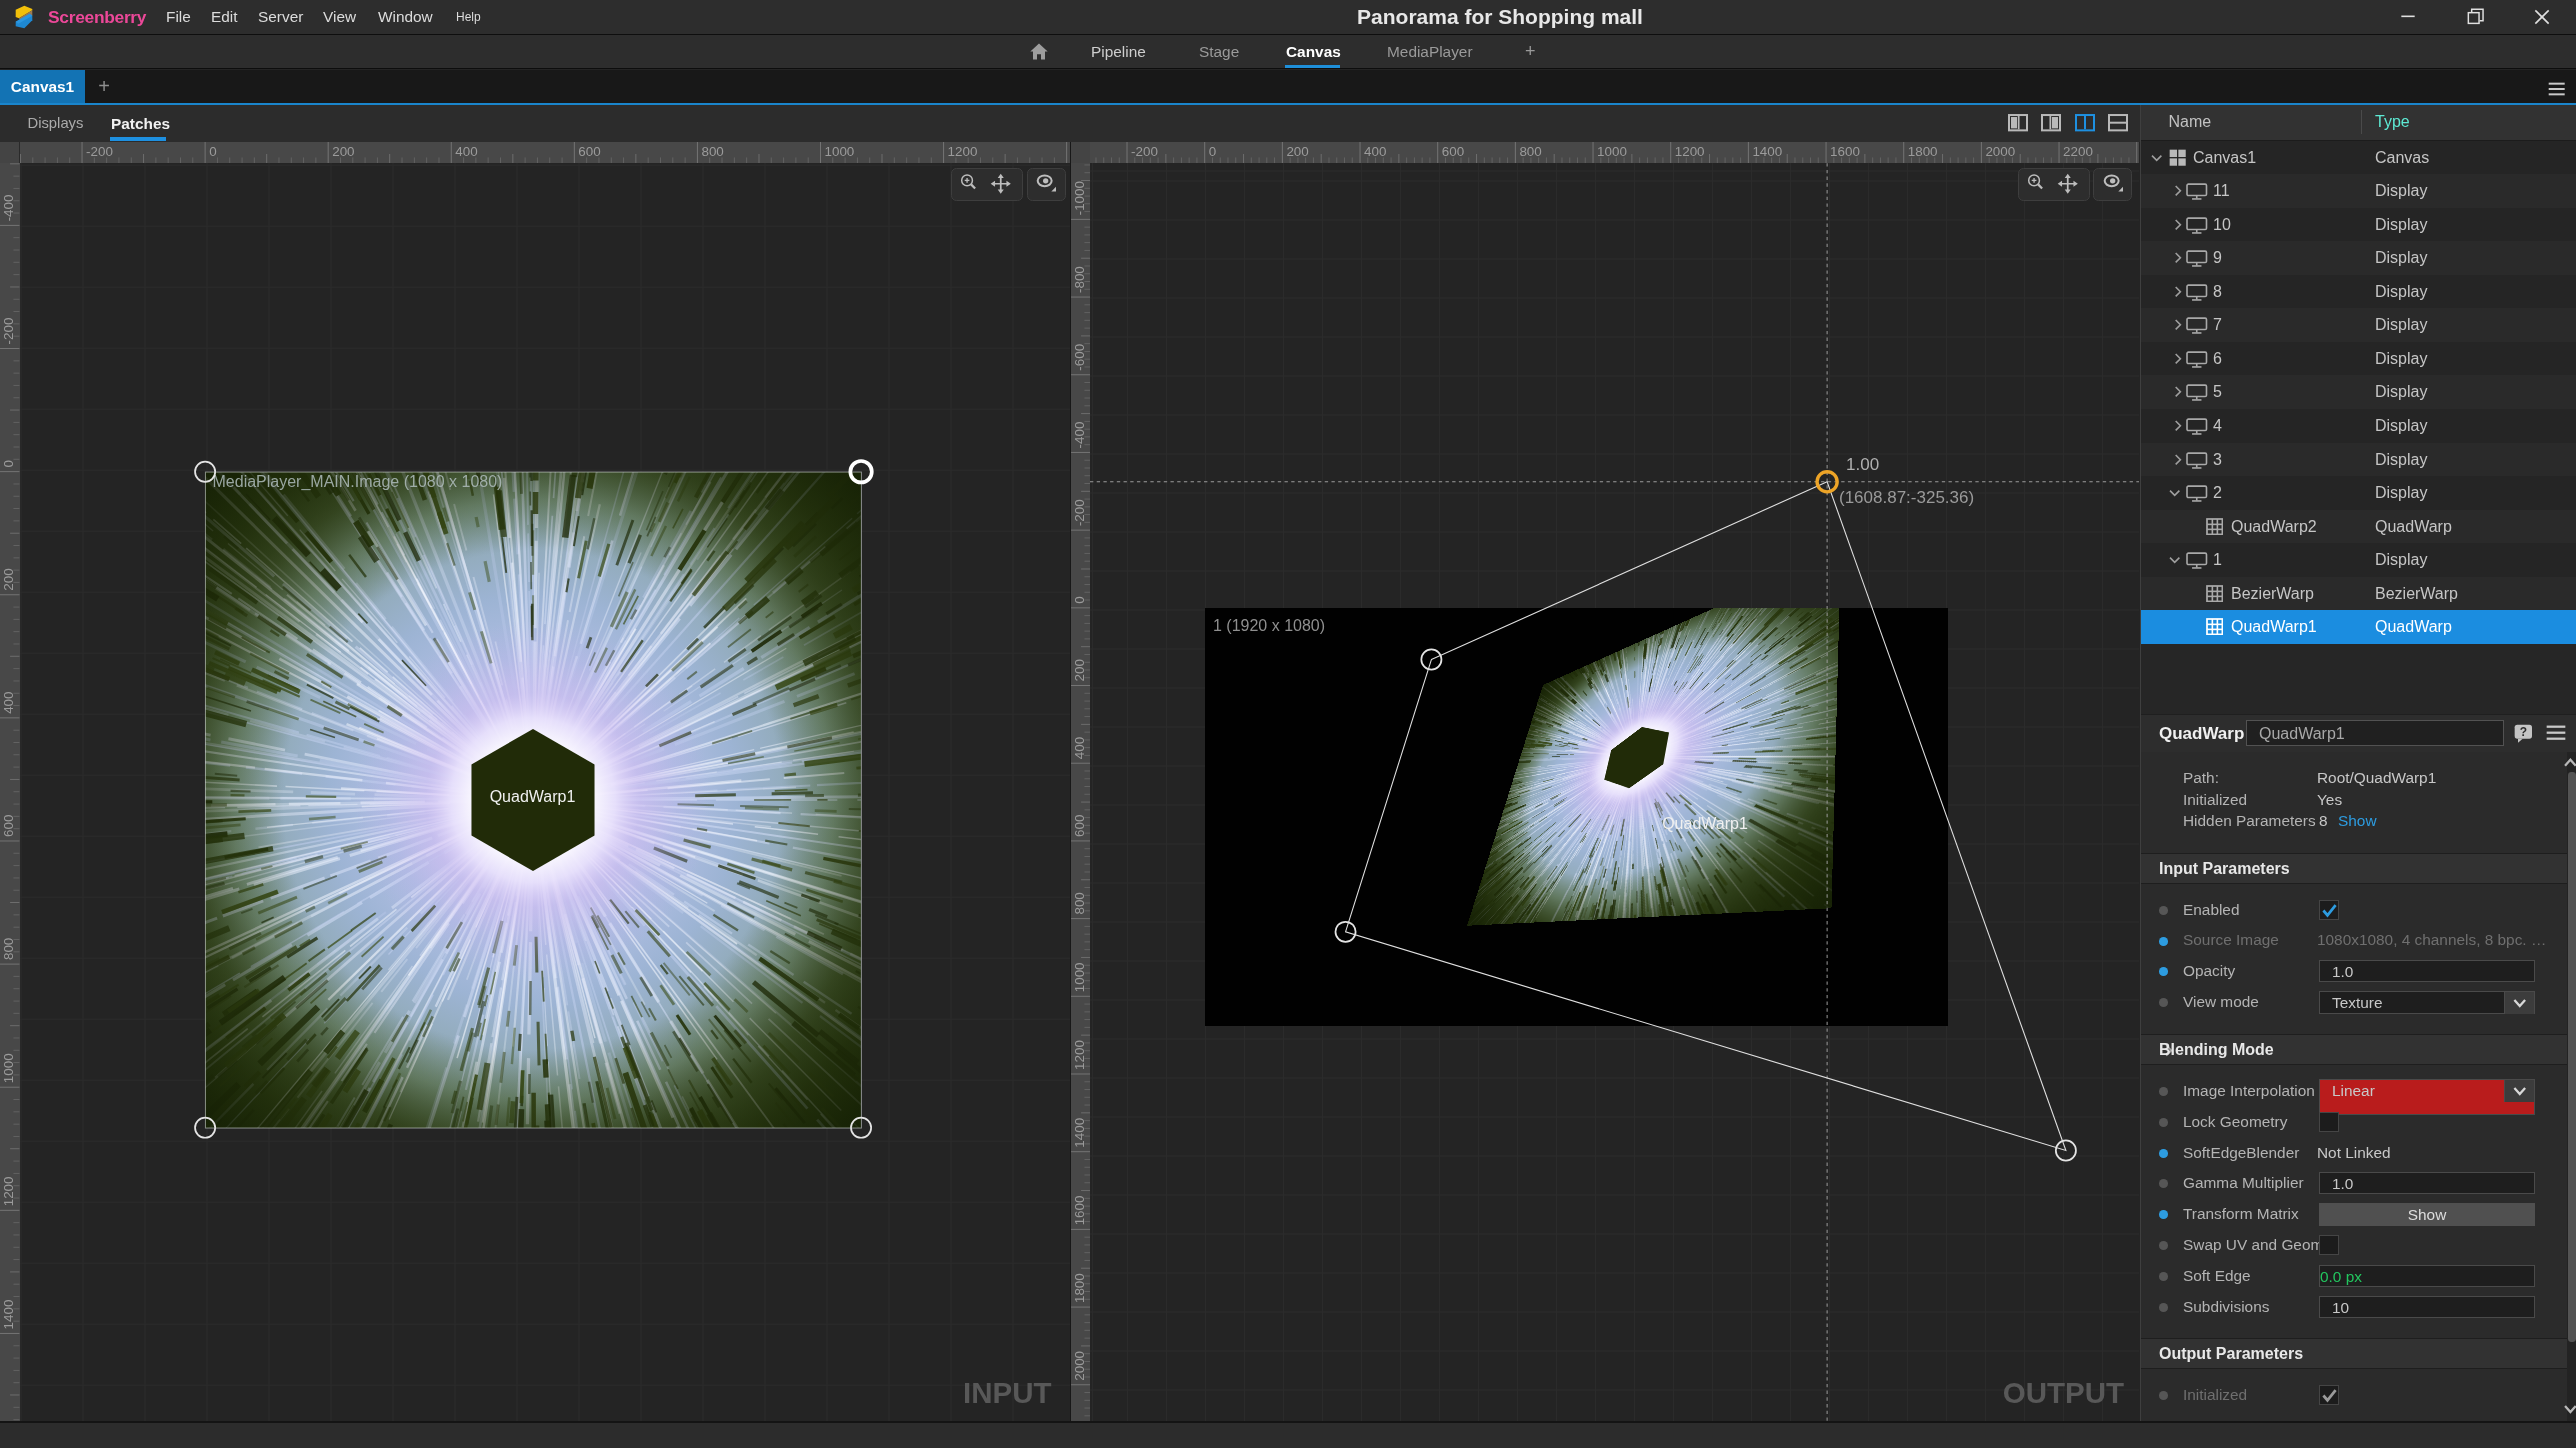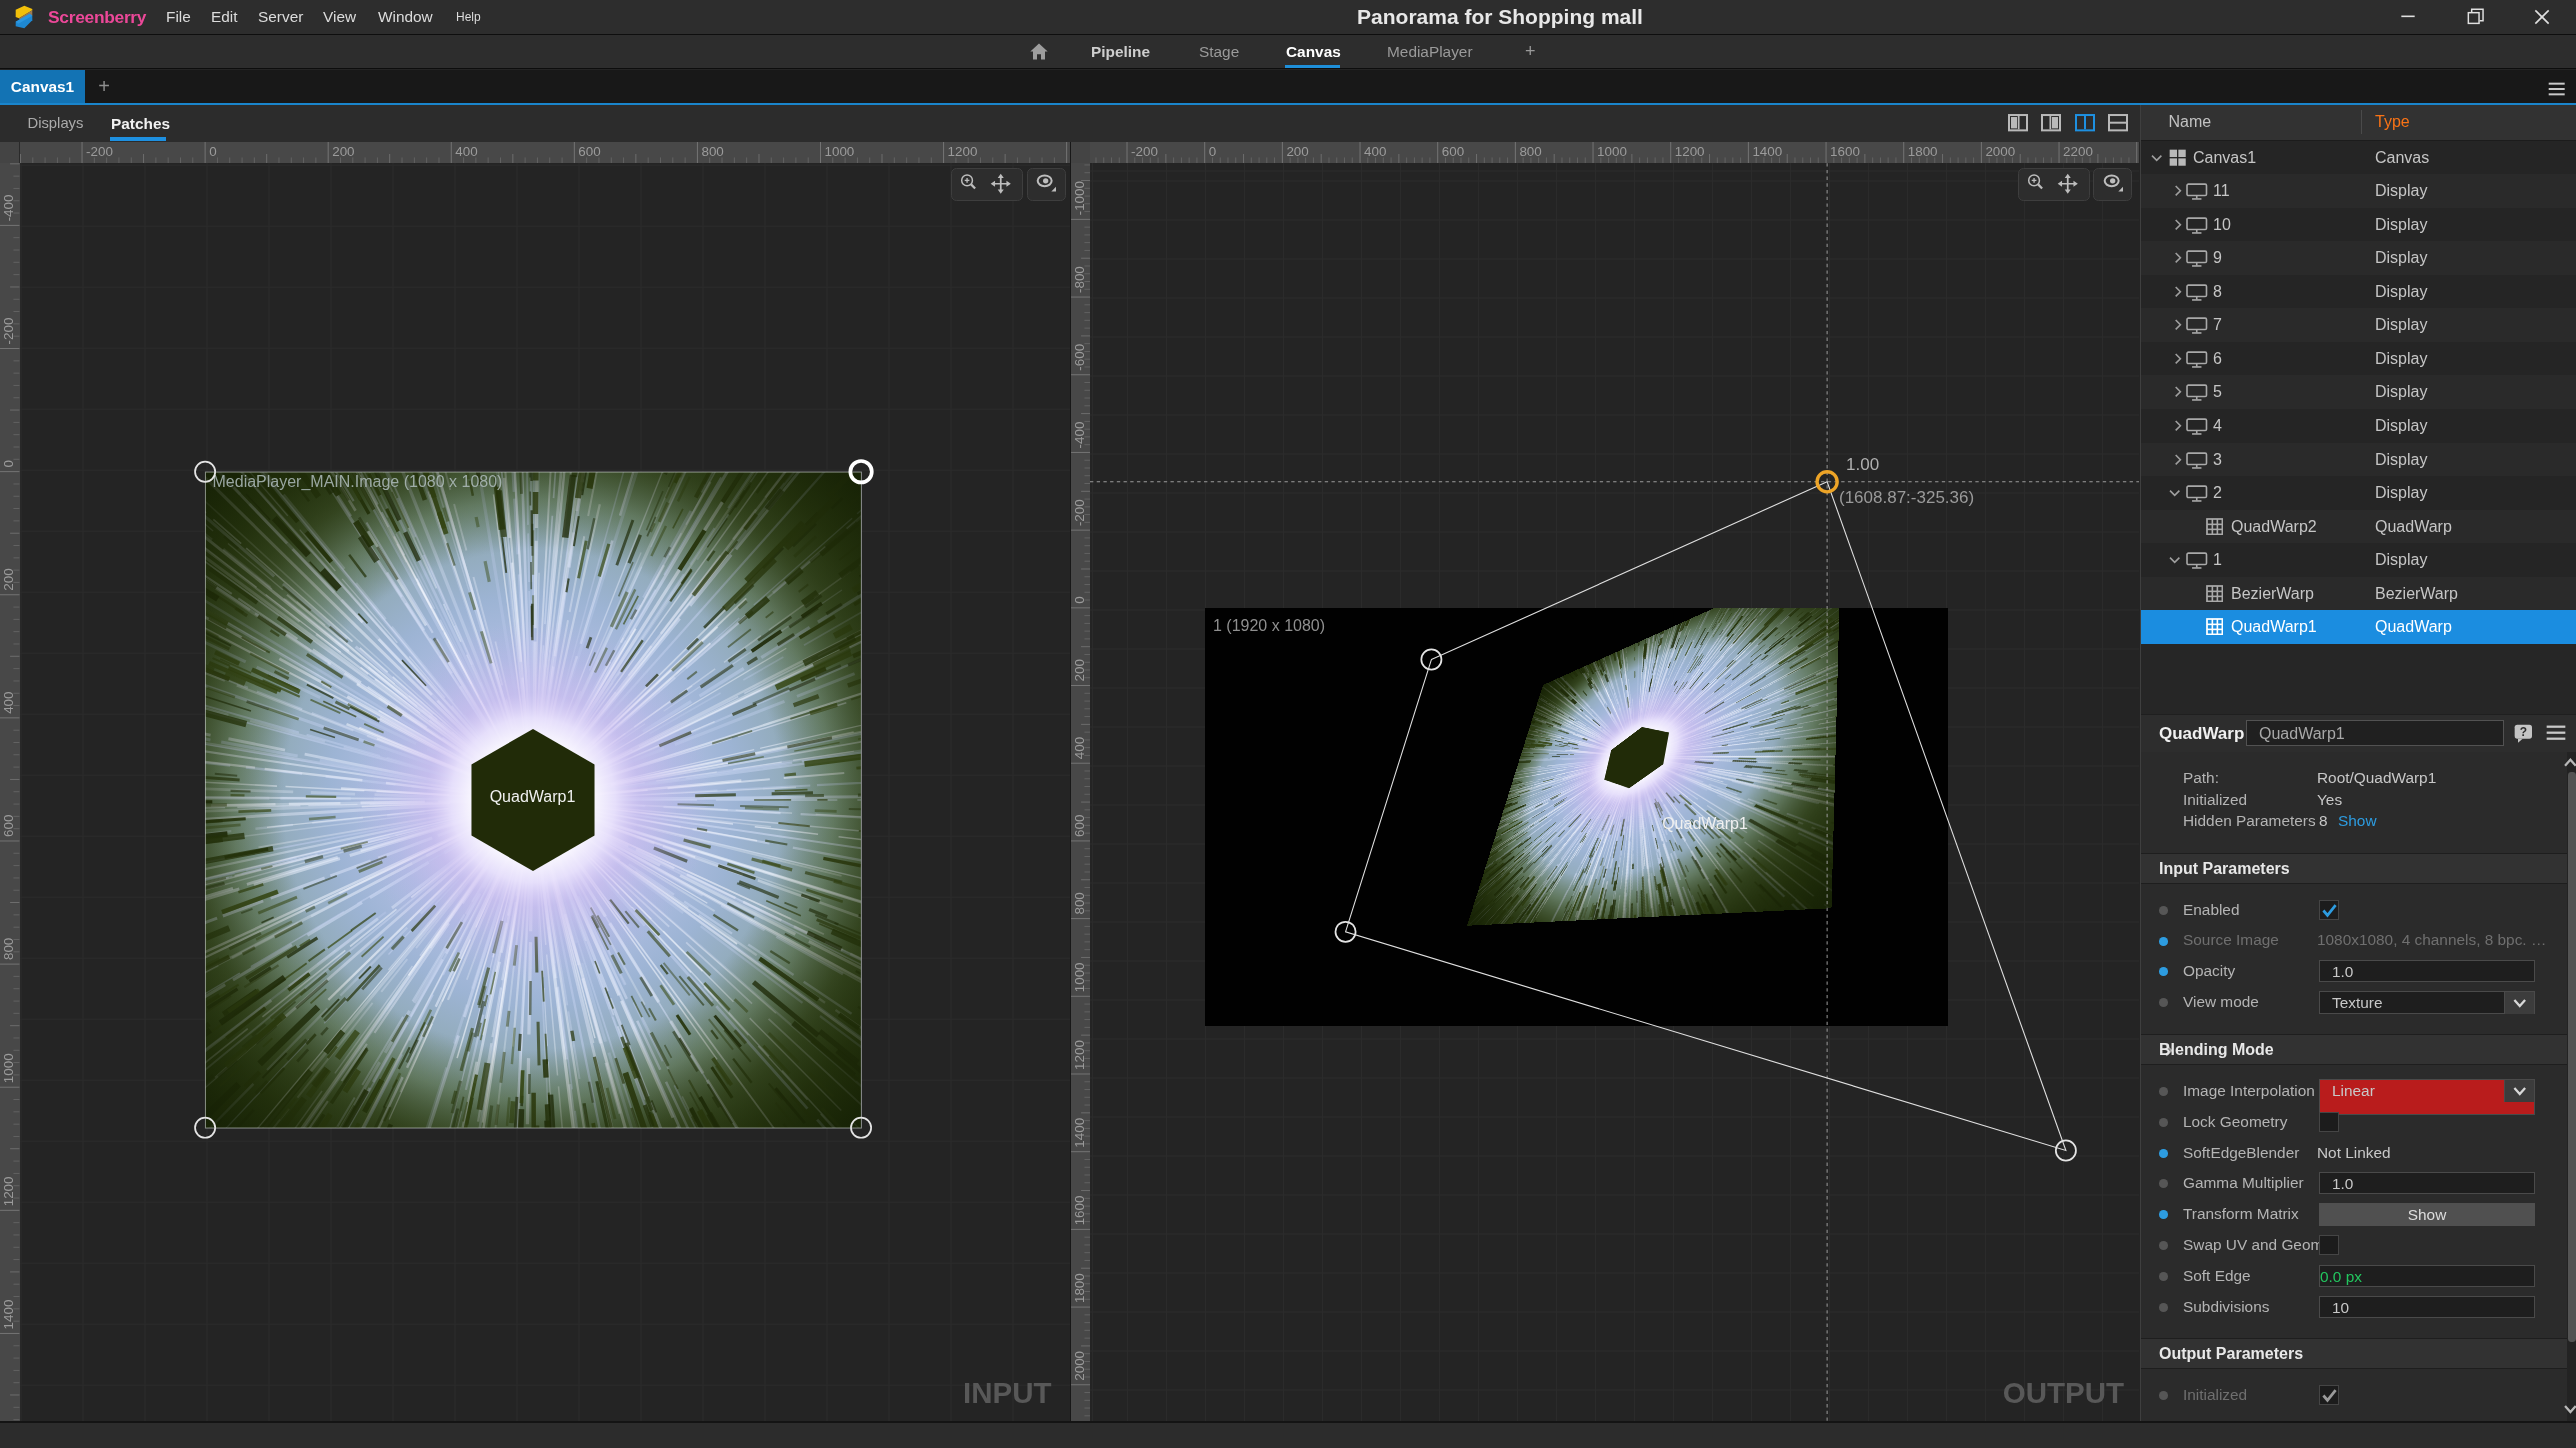--- a/index.html
+++ b/index.html
@@ -704,21 +704,21 @@
     <line x1="2" y1="2" x2="22" y2="22"></line>
       <line x1="22" y1="2" x2="2" y2="22"></line>
     </svg>
 </div>
 <div class="abs" style="left:0;top:34px;width:2576px;height:1.3px;background:#0e0e0e"></div>
 
 <div class="abs" style="left:0;top:35px;width:2576px;height:34px;background:#2d2d2d">
   <svg class="abs" style="left:1029px;top:7.4px" width="20" height="19" viewBox="0 0 30 28">
     <path d="M15 2 L28 14 L24 14 L24 26 L18 26 L18 18 L12 18 L12 26 L6 26 L6 14 L2 14 Z" fill="#9d9d9d"></path>
     </svg>
-  <div class="abs" style="left:1091px;top:0;height:34px;line-height:34px;font-size:15.4px;font-weight:bold;color:#cecece">Pipeline</div>
+  <div class="abs" style="left:1091px;top:0;height:34px;line-height:34px;font-size:15.4px;font-weight:normal;color:#cecece">Pipeline</div>
   <div class="abs" style="left:1199px;top:0;height:34px;line-height:34px;font-size:15.4px;color:#9a9a9a">Stage</div>
   <div class="abs" style="left:1286px;top:0;height:34px;line-height:34px;font-size:15.4px;font-weight:bold;color:#ffffff">Canvas</div>
   <div class="abs" style="left:1285px;top:30px;width:55px;height:3.4px;background:#1e8fd9"></div>
   <div class="abs" style="left:1387px;top:0;height:34px;line-height:34px;font-size:15.4px;color:#9a9a9a">MediaPlayer</div>
   <div class="abs" style="left:1525px;top:0;height:34px;line-height:32px;font-size:18px;color:#9a9a9a">+</div>
 </div>
 <div class="abs" style="left:0;top:68px;width:2576px;height:1.3px;background:#0d0d0d"></div>
 
 <div class="abs" style="left:0;top:70px;width:2576px;height:33px;background:#181818">
   <div class="abs" style="left:0;top:0;width:85px;height:33px;background:#1373b4">
@@ -1379,21 +1379,21 @@
   <svg class="abs" style="left:1011px;top:9.4px" width="24" height="23" viewBox="0 0 36 34">
     <ellipse cx="16" cy="13" rx="10.5" ry="8" fill="none" stroke="#bdbdbd" stroke-width="3"></ellipse>
     <circle cx="17.5" cy="13" r="4" fill="#bdbdbd"></circle>
     <path d="M26 29 L33 29 L33 22 Z" fill="#bdbdbd"></path>
     </svg>
 </div>
 
 <div class="abs" style="left:2140px;top:105px;width:436px;height:1317px;background:#262626;border-left:1.3px solid #3f3f3f;box-sizing:border-box">
   <div class="abs" style="left:0;top:0;width:436px;height:36px;background:#323232;border-bottom:1.3px solid #1c1c1c;box-sizing:border-box">
     <div class="abs" style="left:27.5px;top:0;height:34px;line-height:34px;font-size:16px;color:#c2c2c2">Name</div>
-    <div class="abs" style="left:234px;top:0;height:38px;line-height:34px;font-size:16px;color:#f97316">Type</div>
+    <div class="abs" style="left:234px;top:0;height:38px;line-height:34px;font-size:16px;color:#5eead4">Type</div>
     <div class="abs" style="left:220px;top:5.4px;width:1.3px;height:24px;background:#4a4a4a"></div>
   </div>
   <div style="position:absolute;left:0;top:36px;width:436px;height:34px;background:#252525">
       <svg style="position:absolute;left:9.4px;top:10px" width="13.4" height="13.4" viewBox="0 0 20 20">
         <polyline points="3,7 10,14 17,7" fill="none" stroke="#9f9f9f" stroke-width="2.4"></polyline>
       </svg>
       <div style="position:absolute;left:27.5px;top:8px;width:17.4px;height:17.4px"><svg width="17.4" height="17.4" viewBox="0 0 26 26">
           <rect x="1" y="1" width="11" height="11" fill="#b9b9b9"></rect>
           <rect x="14" y="1" width="11" height="11" fill="#b9b9b9"></rect>
           <rect x="1" y="14" width="11" height="11" fill="#b9b9b9"></rect>

